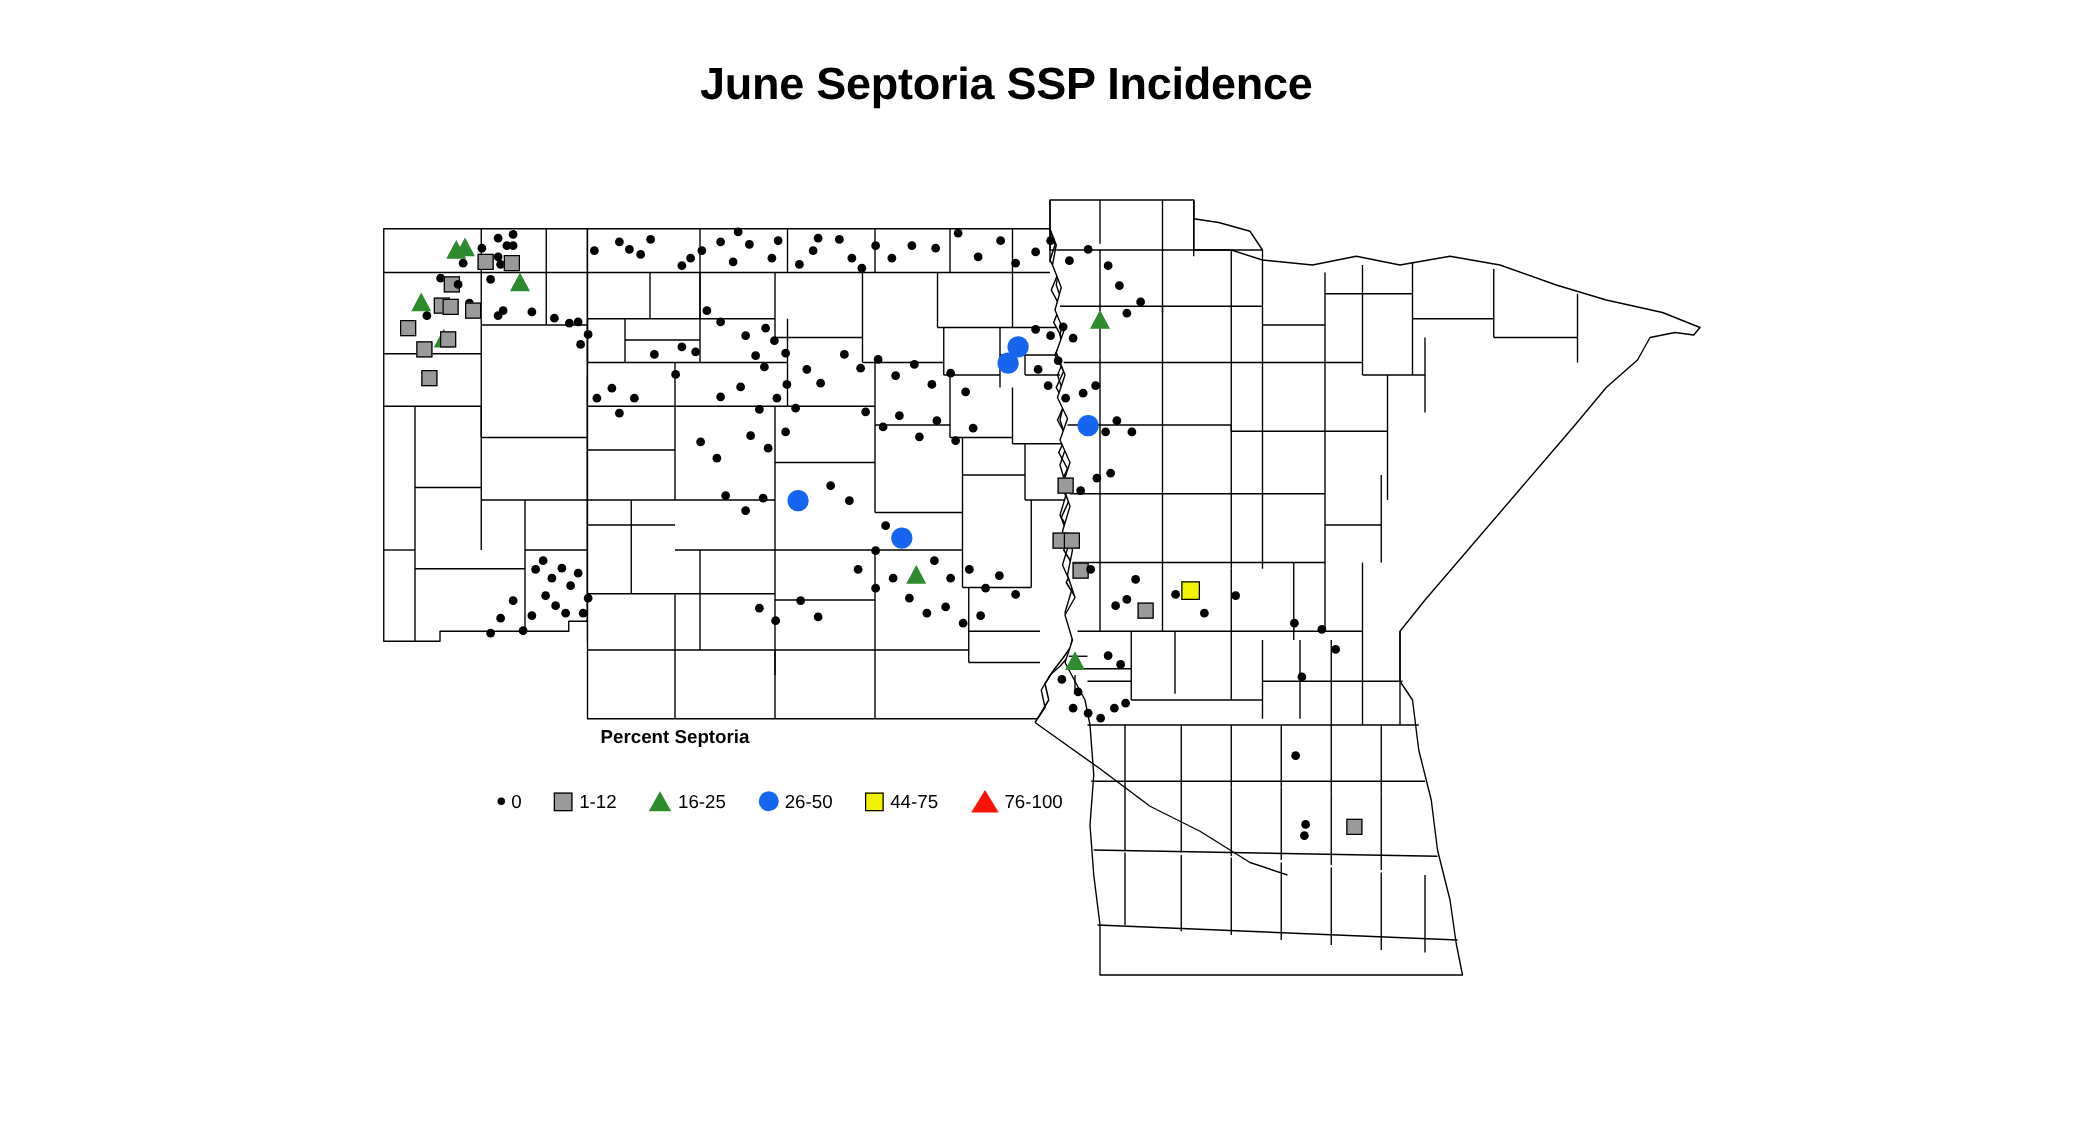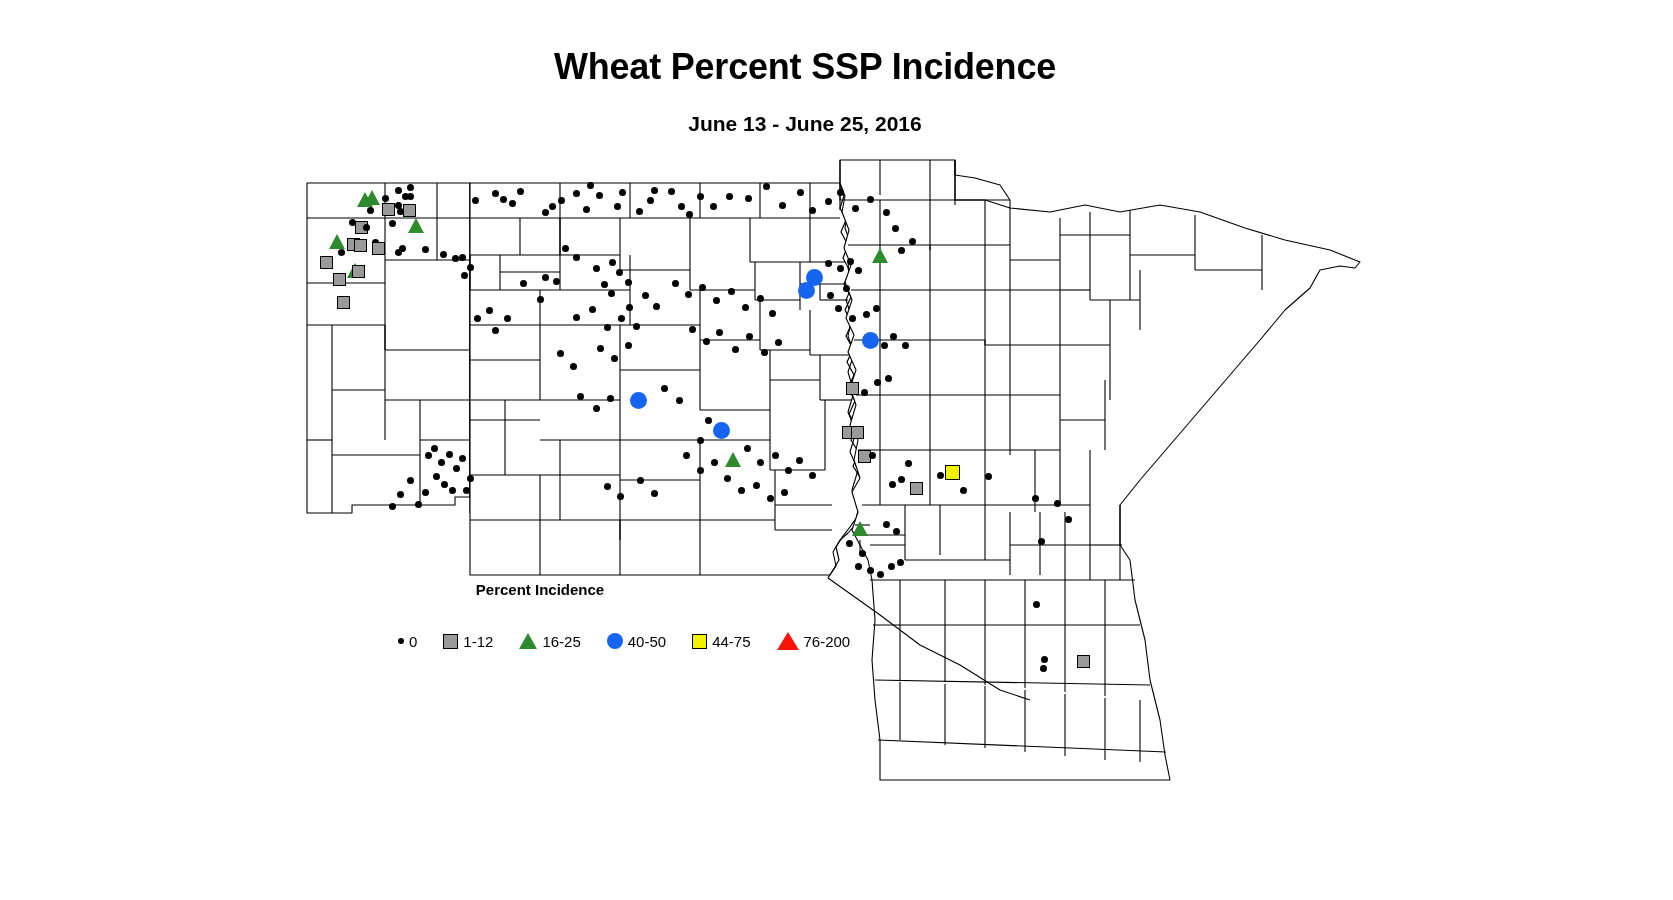--- a/index.html
+++ b/index.html
@@ -112,22 +112,21 @@
     width: 16px; height: 16px;
     border-radius: 50%;
     background: #1565f0;
   }
 </style>
 </head>
 <body>
 
 <div id="page">
 
-  <div class="title">Wheat Percent SSP Incidence</div>
-  <div class="subtitle">June 13 - June 25, 2016</div>
+  <div class="title">June Septoria SSP Incidence</div>
 
   <div id="map-area">
     <svg id="map-svg" width="1673" height="900" viewBox="0 0 1673 900">
 
       <g fill="#ffffff" stroke="#000000" stroke-width="1.1" stroke-linejoin="round">
 
         <path d="M307,183 L307,513 L352,513 L352,505 L362,505 L455,505 L455,497 L470,497 L470,183 Z"></path>
 
         <path d="M307,218 L385,218"></path>
         <path d="M385,183 L385,283"></path>
@@ -565,41 +564,41 @@
         <div style="position: absolute; left: 414.5px; top: 500.5px; width: 7px; height: 7px; border-radius: 50%; background: rgb(0, 0, 0);"></div>
         <div style="position: absolute; left: 462.5px; top: 486.5px; width: 7px; height: 7px; border-radius: 50%; background: rgb(0, 0, 0);"></div>
         <div style="position: absolute; left: 466.5px; top: 474.5px; width: 7px; height: 7px; border-radius: 50%; background: rgb(0, 0, 0);"></div>
         <div style="position: absolute; left: 503.5px; top: 314.5px; width: 7px; height: 7px; border-radius: 50%; background: rgb(0, 0, 0);"></div>
         <div style="position: absolute; left: 491.5px; top: 326.5px; width: 7px; height: 7px; border-radius: 50%; background: rgb(0, 0, 0);"></div>
         <div style="position: absolute; left: 485.5px; top: 306.5px; width: 7px; height: 7px; border-radius: 50%; background: rgb(0, 0, 0);"></div>
         <div style="position: absolute; left: 473.5px; top: 314.5px; width: 7px; height: 7px; border-radius: 50%; background: rgb(0, 0, 0);"></div>
       </div>
   </div>
 
-  <div class="legend-title">Percent Incidence</div>
+  <div class="legend-title">Percent Septoria</div>
   <div id="legend-row">
       <div class="legend-item">
         <span class="legend-sym sym-dot"></span>
         <span class="legend-label">0</span>
       </div>
       <div class="legend-item">
         <span class="legend-sym sym-square sym-square-gray"></span>
         <span class="legend-label">1-12</span>
       </div>
       <div class="legend-item">
         <span class="legend-sym sym-tri sym-tri-green"></span>
         <span class="legend-label">16-25</span>
       </div>
       <div class="legend-item">
         <span class="legend-sym sym-circle-blue"></span>
-        <span class="legend-label">40-50</span>
+        <span class="legend-label">26-50</span>
       </div>
       <div class="legend-item">
         <span class="legend-sym sym-square sym-square-yellow"></span>
         <span class="legend-label">44-75</span>
       </div>
       <div class="legend-item">
         <span class="legend-sym sym-tri sym-tri-red"></span>
-        <span class="legend-label">76-200</span>
+        <span class="legend-label">76-100</span>
       </div>
     </div>
 
 </div>
 
 </body></html>

